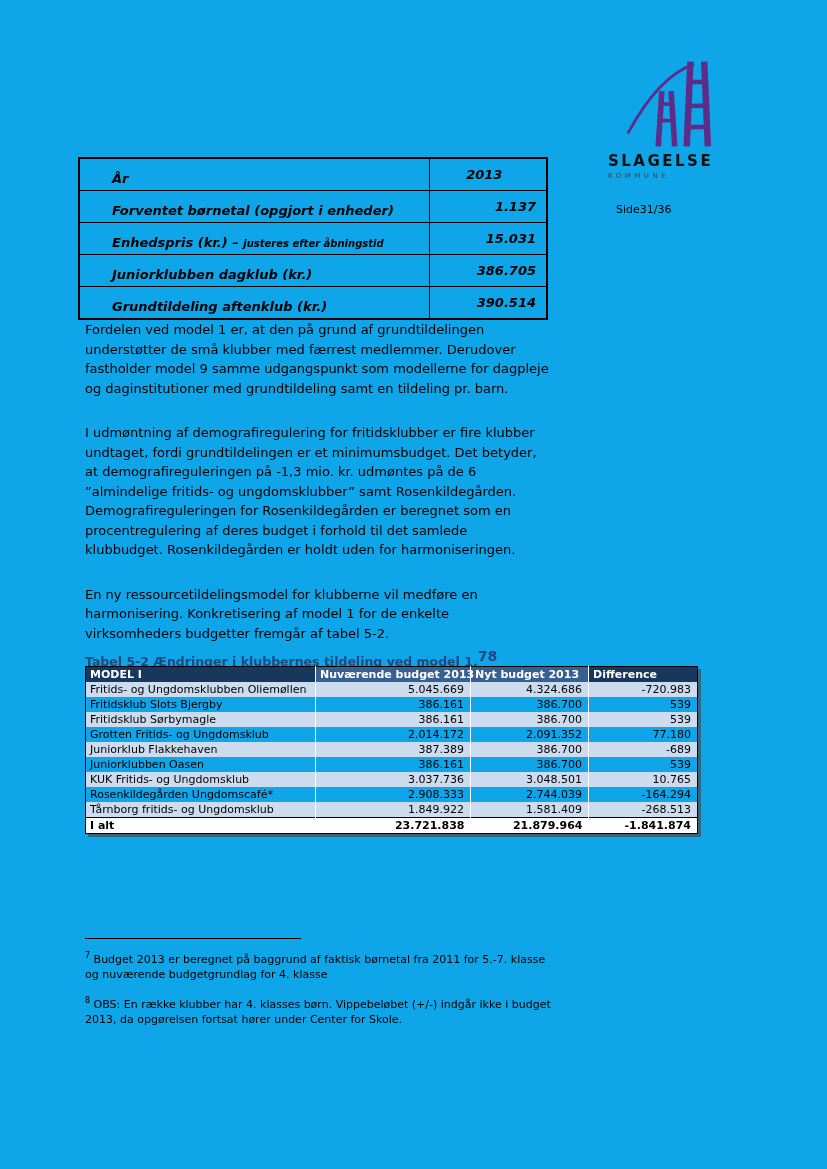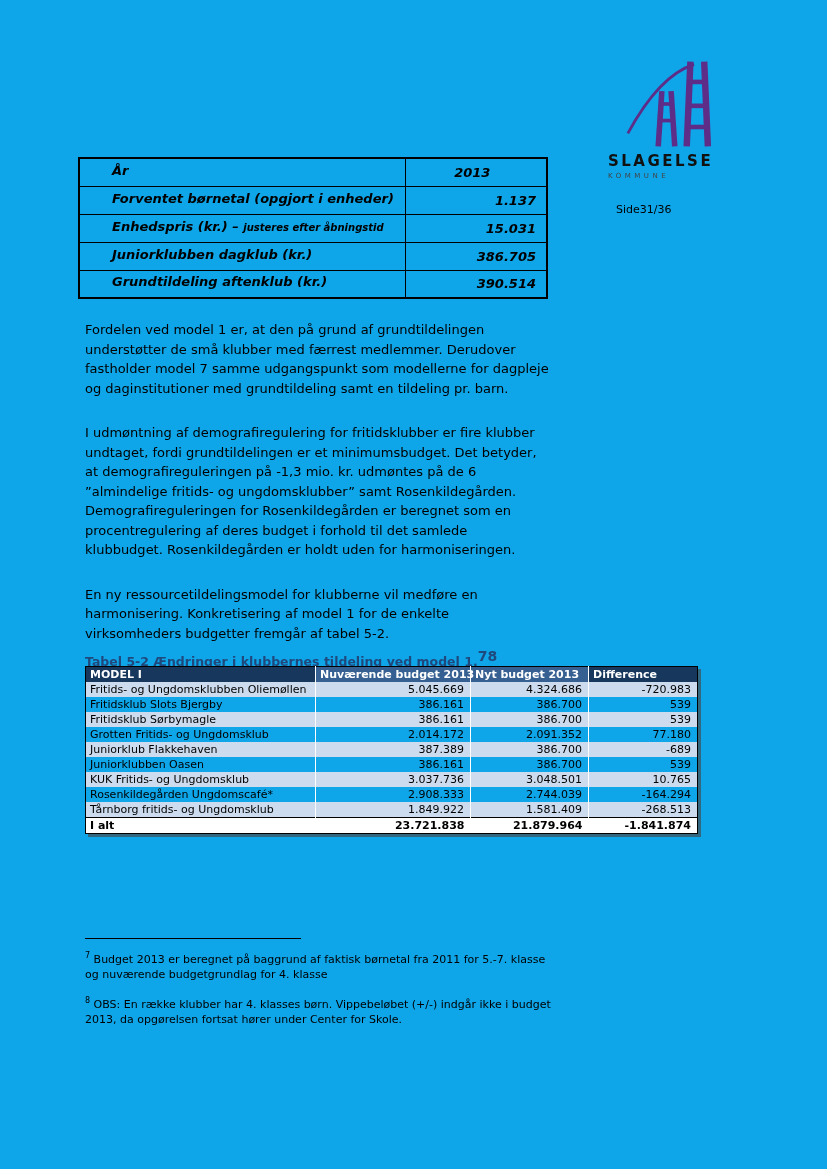--- a/index.html
+++ b/index.html
@@ -17,22 +17,22 @@
   .logo-sub { font-size:7px; letter-spacing:3.5px; color:#444; margin-top:2px; }
   .side-label { position:absolute; left:616px; top:203px; font-size:11px; }
 
   
   .top-table {
     position:absolute; left:78px; top:157px; width:470px;
     border-collapse:collapse; border:2px solid #000;
     font-size:13px; font-weight:bold; font-style:italic;
   }
   .top-table td { border:1px solid #000; height:28px; vertical-align:middle; }
-  .top-table td.lbl { padding:0 6px 4px 32px; }
-  .top-table td.val { width:142px; text-align:right; padding:4px 10px 4px 21px; }
+  .top-table td.lbl { padding:12px 6px 4px 32px; }
+  .top-table td.val { width:118px; text-align:right; padding:4px 10px 4px 21px; }
   .top-table td.val.center { text-align:center; padding-right:28px; }
   .top-table .note { font-size:10px; }
 
   
   .bodytext { position:absolute; left:85px; top:320px; width:464px; font-size:13px; line-height:19.5px; }
   .bodytext p + p { margin-top:25px; }
 
   
   .caption { position:absolute; left:85px; top:648px; font-size:12.5px; font-weight:bold; color:#1F497D; }
   .caption sup { font-size:14px; vertical-align:super; }
@@ -110,21 +110,21 @@
       <td class="val">386.705</td>
     </tr>
     <tr>
       <td class="lbl">Grundtildeling aftenklub (kr.)</td>
       <td class="val">390.514</td>
     </tr>
   </tbody>
     </table>
 
   <div class="bodytext">
-    <p>Fordelen ved model 1 er, at den på grund af grundtildelingen understøtter de små klubber med færrest medlemmer. Derudover fastholder model 7 samme udgangspunkt som modellerne for dagpleje og daginstitutioner med grundtildeling samt en tildeling pr. barn.</p>
+    <p>Fordelen ved model 1 er, at den på grund af grundtildelingen understøtter de små klubber med færrest medlemmer. Derudover fastholder model 9 samme udgangspunkt som modellerne for dagpleje og daginstitutioner med grundtildeling samt en tildeling pr. barn.</p>
     <p>I udmøntning af demografiregulering for fritidsklubber er fire klubber undtaget, fordi grundtildelingen er et minimumsbudget. Det betyder, at demografireguleringen på -1,3 mio. kr. udmøntes på de 6 ”almindelige fritids- og ungdomsklubber” samt Rosenkildegården. Demografireguleringen for Rosenkildegården er beregnet som en procentregulering af deres budget i forhold til det samlede klubbudget. Rosenkildegården er holdt uden for harmoniseringen.</p>
     <p>En ny ressourcetildelingsmodel for klubberne vil medføre en harmonisering. Konkretisering af model 1 for de enkelte virksomheders budgetter fremgår af tabel 5-2.</p>
   </div>
 
   <div class="caption">
     <span>Tabel 5-2 Ændringer i </span><span class="squiggle">klubbernes</span><span> tildeling ved model 1.</span><sup>78</sup>
   </div>
 
   <table class="main-table">
     <colgroup>

